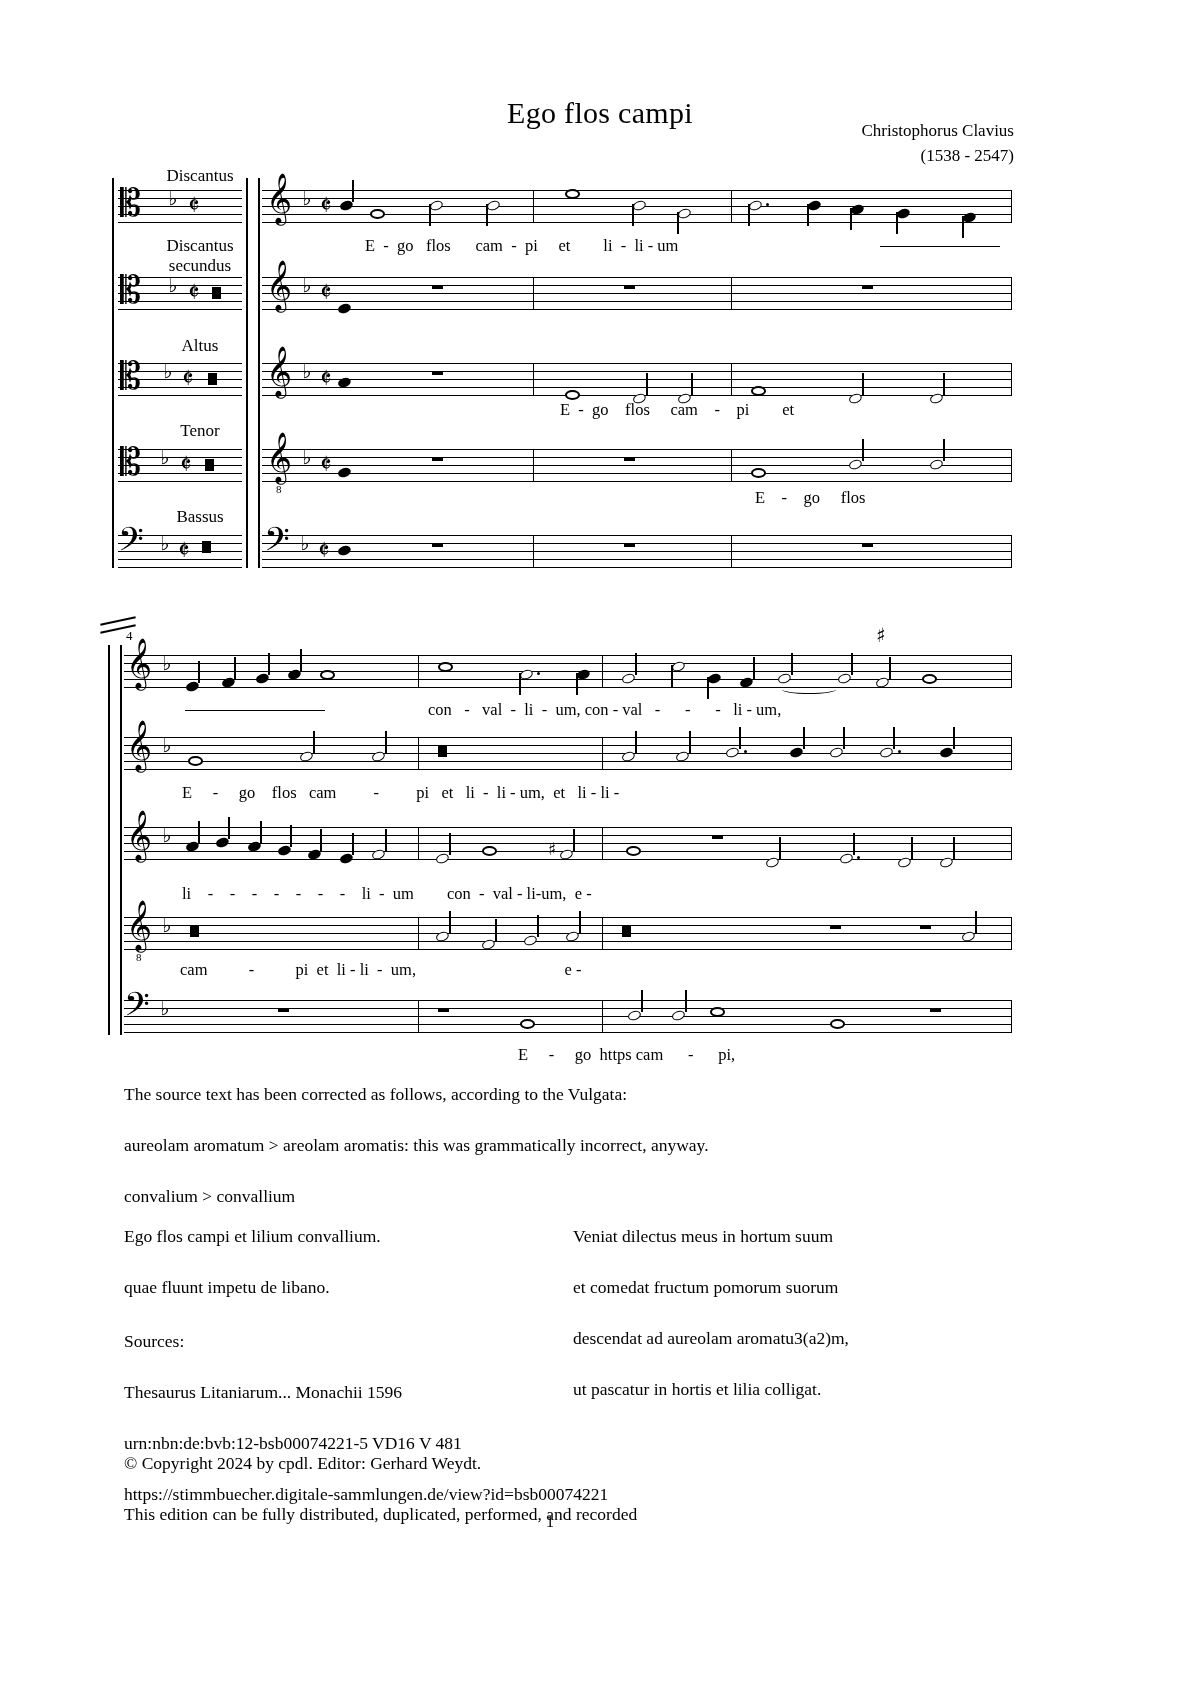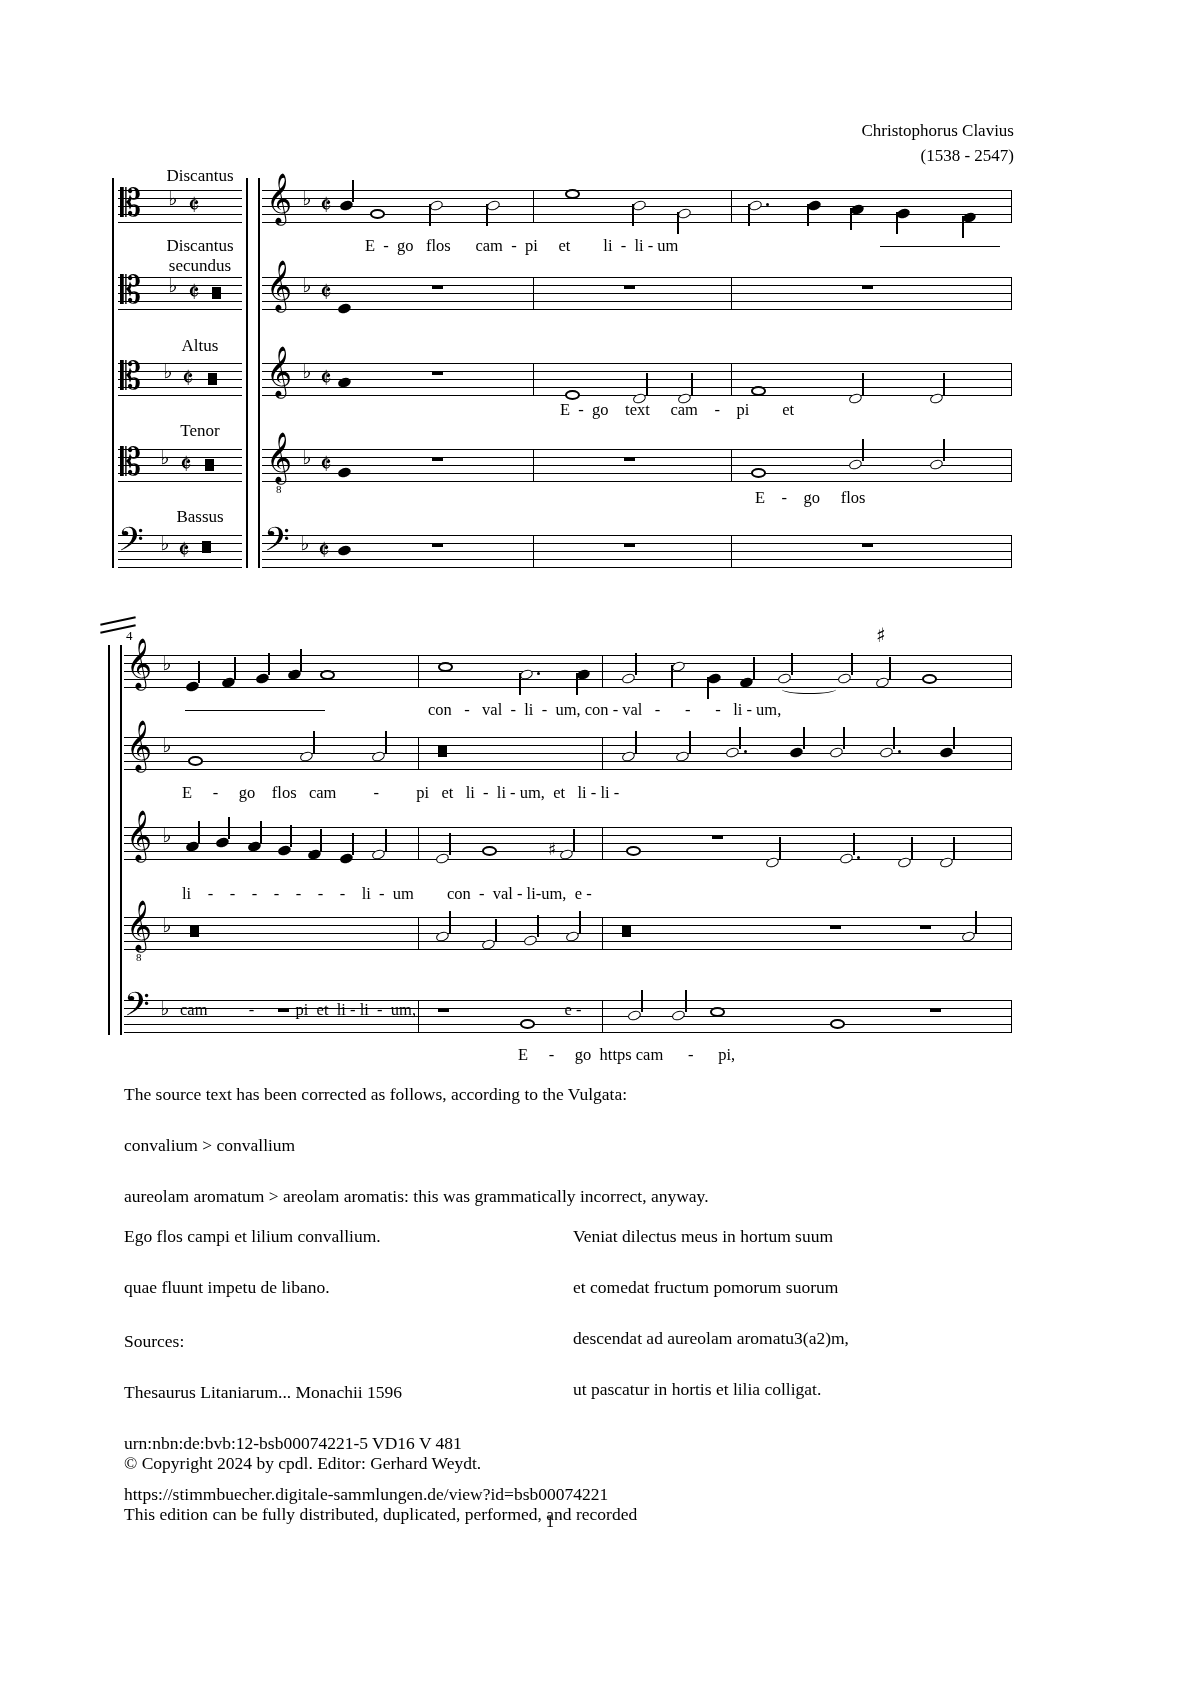--- a/index.html
+++ b/index.html
@@ -60,20 +60,21 @@
 
   
   .btext{position:absolute;font-size:17.5px;line-height:25.5px;white-space:pre-line;}
   #pagenum{position:absolute;top:1513px;left:0;width:1100px;text-align:center;font-size:16px;}
 </style>
 </head>
 <body>
 
 <div class="page">
 
+  <div id="title">Ego flos campi</div>
   <div id="composer">
     <div>Christophorus Clavius</div>
     <div>(1538 - 2547)</div>
   </div>
 
   <div class="system" id="system1" style="top:0">
 
     <div class="partname" style="top:166px;left:150px;width:100px">
       <span>Discantus</span>
     </div>
@@ -196,21 +197,21 @@
         <div class="stem" style="left:691px;top:10px;height:22px"></div>
       <div class="nh-whole" style="left:751px;top:23px"></div>
       <div class="nh-open" style="left:849px;top:31px"></div>
         <div class="stem" style="left:862px;top:10px;height:22px"></div>
       <div class="nh-open" style="left:930px;top:31px"></div>
         <div class="stem" style="left:943px;top:10px;height:22px"></div>
       <div class="barline" style="left:533px;top:0;height:33px"></div>
       <div class="barline" style="left:731px;top:0;height:33px"></div>
       <div class="barline" style="left:1011px;top:0;height:33px"></div>
     </div>
-    <div class="lyric" style="top:400px;left:560px">E  -  go    text     cam    -    pi        et</div>
+    <div class="lyric" style="top:400px;left:560px">E  -  go    flos     cam    -    pi        et</div>
 
     <div class="staff" style="top:449px">
       <div class="line" style="top:0px;left:118px;width:124px"></div>
       <div class="line" style="top:8px;left:118px;width:124px"></div>
       <div class="line" style="top:16px;left:118px;width:124px"></div>
       <div class="line" style="top:24px;left:118px;width:124px"></div>
       <div class="line" style="top:32px;left:118px;width:124px"></div>
       <div class="line" style="top:0px;left:262px;width:750px"></div>
       <div class="line" style="top:8px;left:262px;width:750px"></div>
       <div class="line" style="top:16px;left:262px;width:750px"></div>
@@ -422,21 +423,21 @@
         <div class="stem" style="left:579px;top:-6px;height:22px"></div>
       <div class="rest-breve" style="left:622px;top:8px"></div>
       <div class="rest-half" style="left:830px;top:8px"></div>
       <div class="rest-half" style="left:920px;top:8px"></div>
       <div class="nh-open" style="left:962px;top:15px"></div>
         <div class="stem" style="left:975px;top:-6px;height:22px"></div>
       <div class="barline" style="left:418px;top:0;height:33px"></div>
       <div class="barline" style="left:602px;top:0;height:33px"></div>
       <div class="barline" style="left:1011px;top:0;height:33px"></div>
     </div>
-    <div class="lyric" style="top:1000px;left:180px">cam          -          pi  et  li - li  -  um,                                    e -</div>
+    <div class="lyric" style="top:960px;left:180px">cam          -          pi  et  li - li  -  um,                                    e -</div>
 
     <div class="staff" style="top:1000px">
       <div class="line" style="top:0px;left:124px;width:888px"></div>
       <div class="line" style="top:8px;left:124px;width:888px"></div>
       <div class="line" style="top:16px;left:124px;width:888px"></div>
       <div class="line" style="top:24px;left:124px;width:888px"></div>
       <div class="line" style="top:32px;left:124px;width:888px"></div>
       <div class="clefF" style="left:124px;top:-12px">𝄢</div>
       <div class="accid" style="left:160px;top:-2px">♭</div>
       <div class="rest-half" style="left:278px;top:8px"></div>
@@ -451,22 +452,22 @@
       <div class="rest-half" style="left:930px;top:8px"></div>
       <div class="barline" style="left:418px;top:0;height:33px"></div>
       <div class="barline" style="left:602px;top:0;height:33px"></div>
       <div class="barline" style="left:1011px;top:0;height:33px"></div>
     </div>
     <div class="lyric" style="top:1045px;left:518px">E     -     go  https cam      -      pi,</div>
   </div>
 
   <div class="btext" style="top:1056px;left:124px;width:860px">
     <div>The source text has been corrected as follows, according to the Vulgata:</div>
+    <div>aureolam aromatum &gt; areolam aromatis: this was grammatically incorrect, anyway.</div>
     <div>convalium &gt; convallium</div>
-    <div>aureolam aromatum &gt; areolam aromatis: this was grammatically incorrect, anyway.</div>
   </div>
 
   <div class="btext" style="top:1198px;left:124px;width:440px">
     <div>Ego flos campi et lilium convallium.</div>
     <div>quae fluunt impetu de libano.</div>
   </div>
 
   <div class="btext" style="top:1198px;left:573px;width:440px">
     <div>Veniat dilectus meus in hortum suum</div>
     <div>et comedat fructum pomorum suorum</div>

